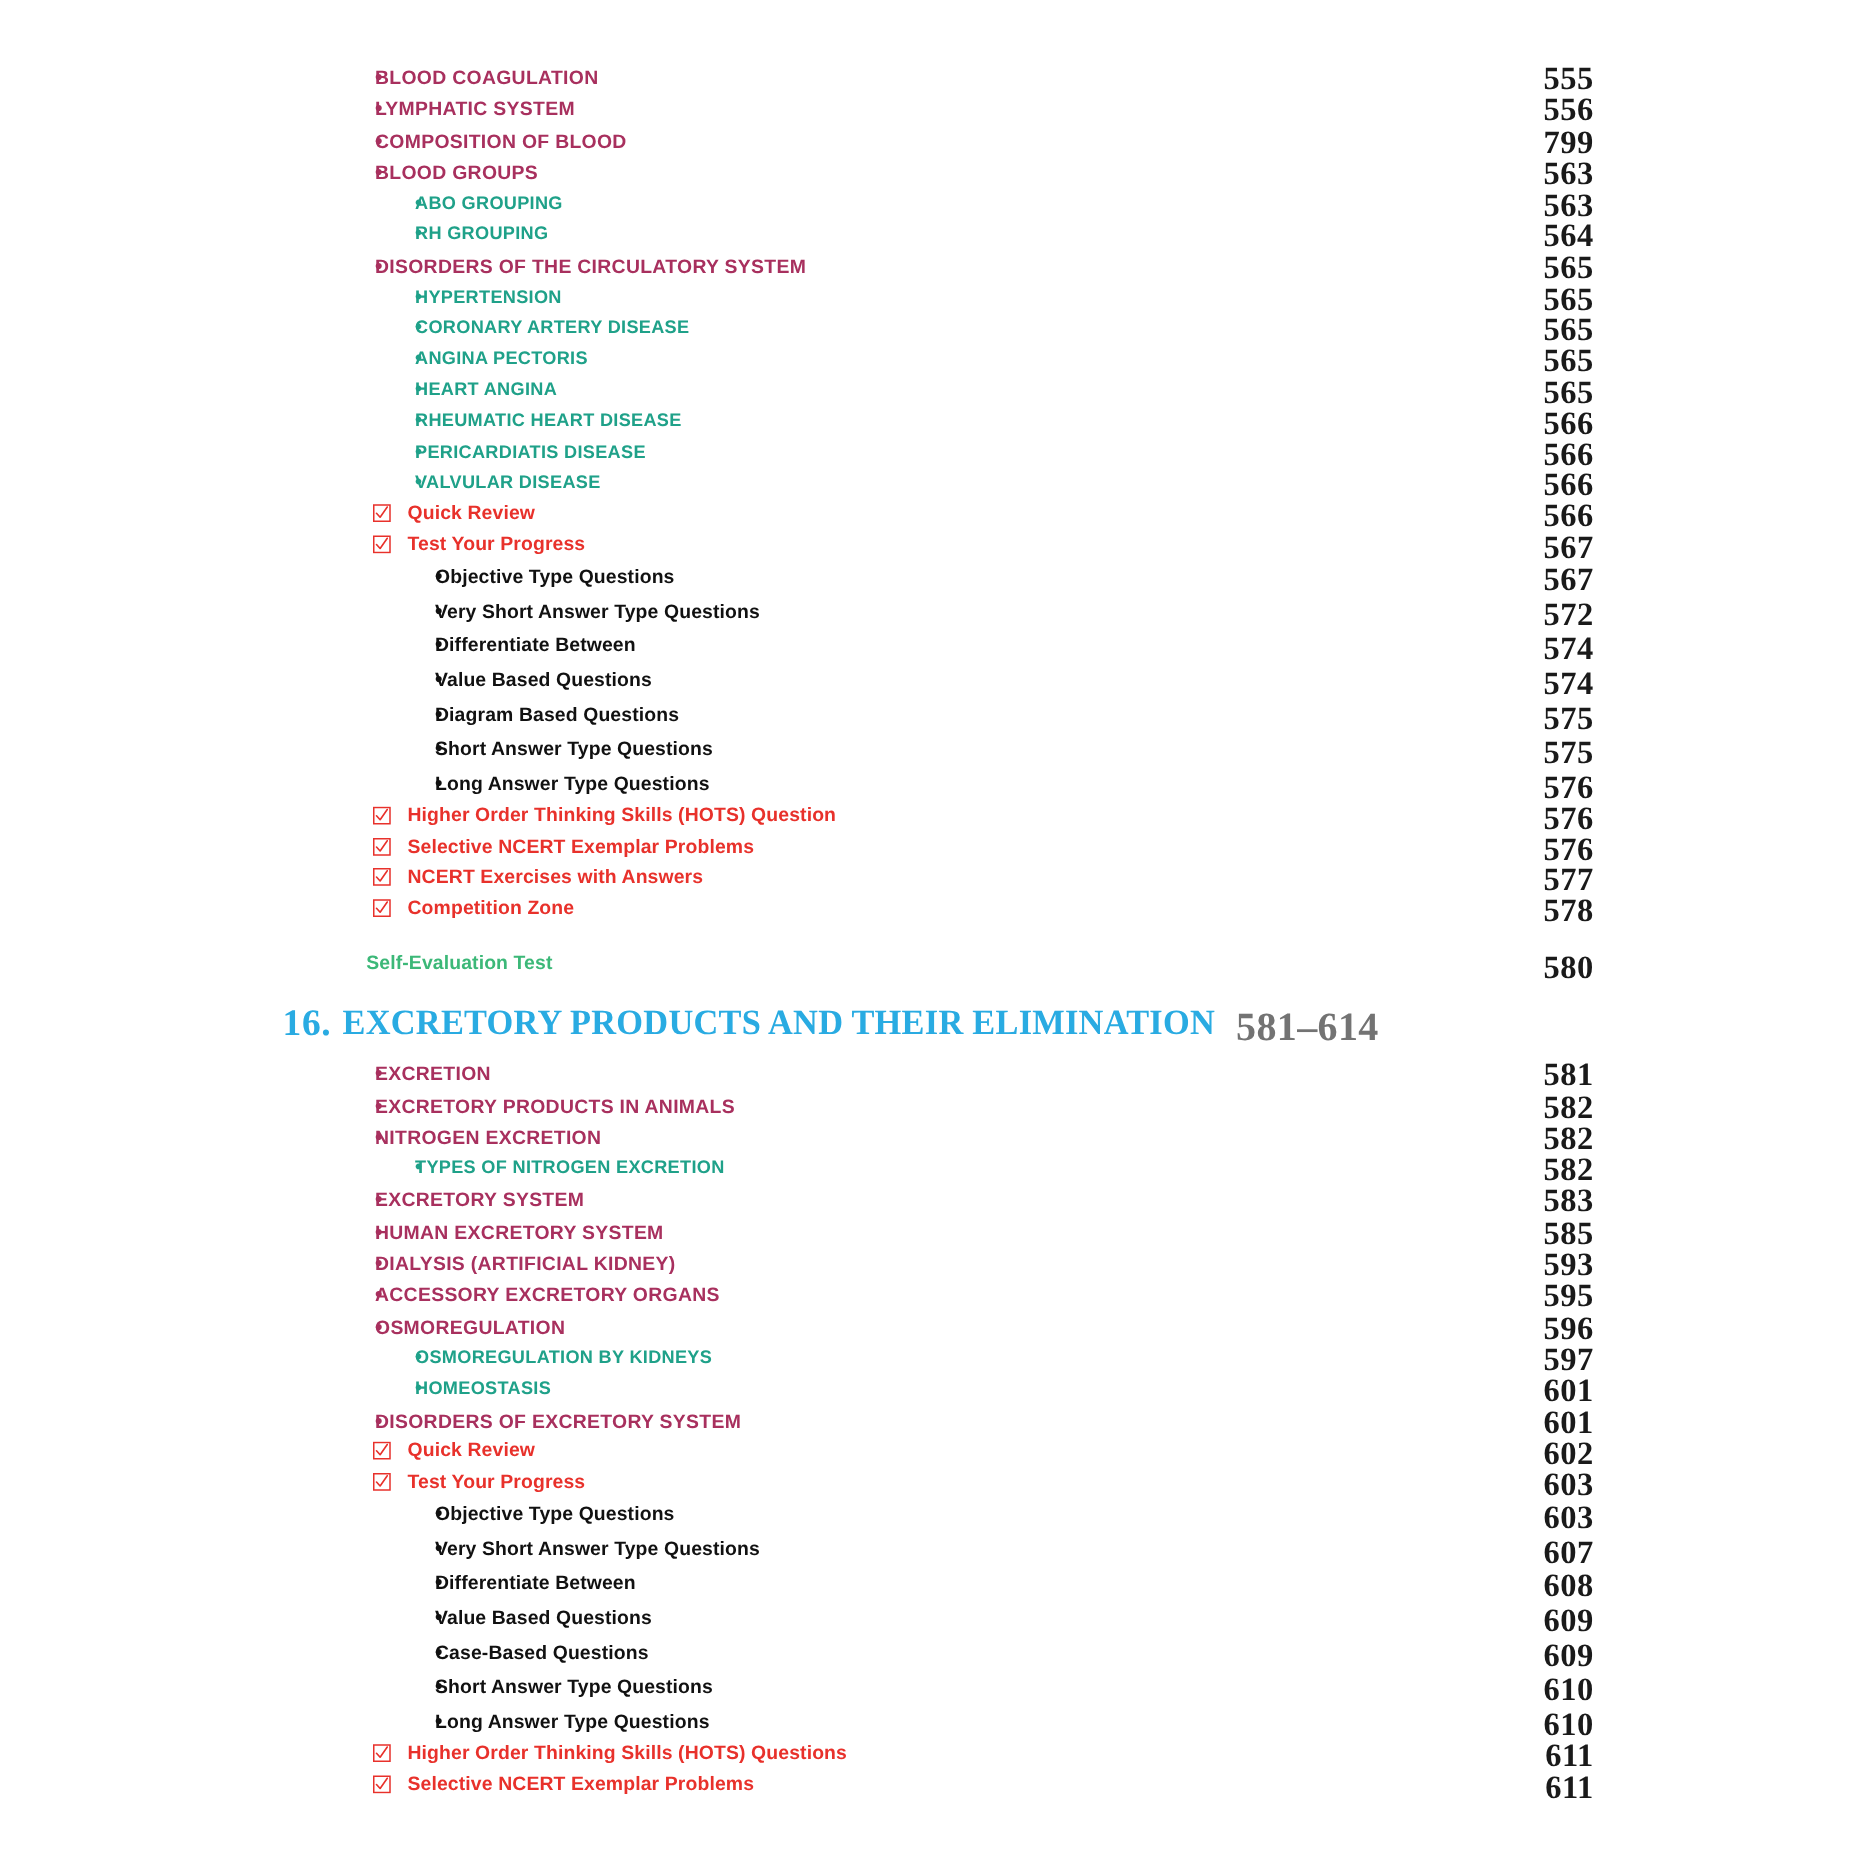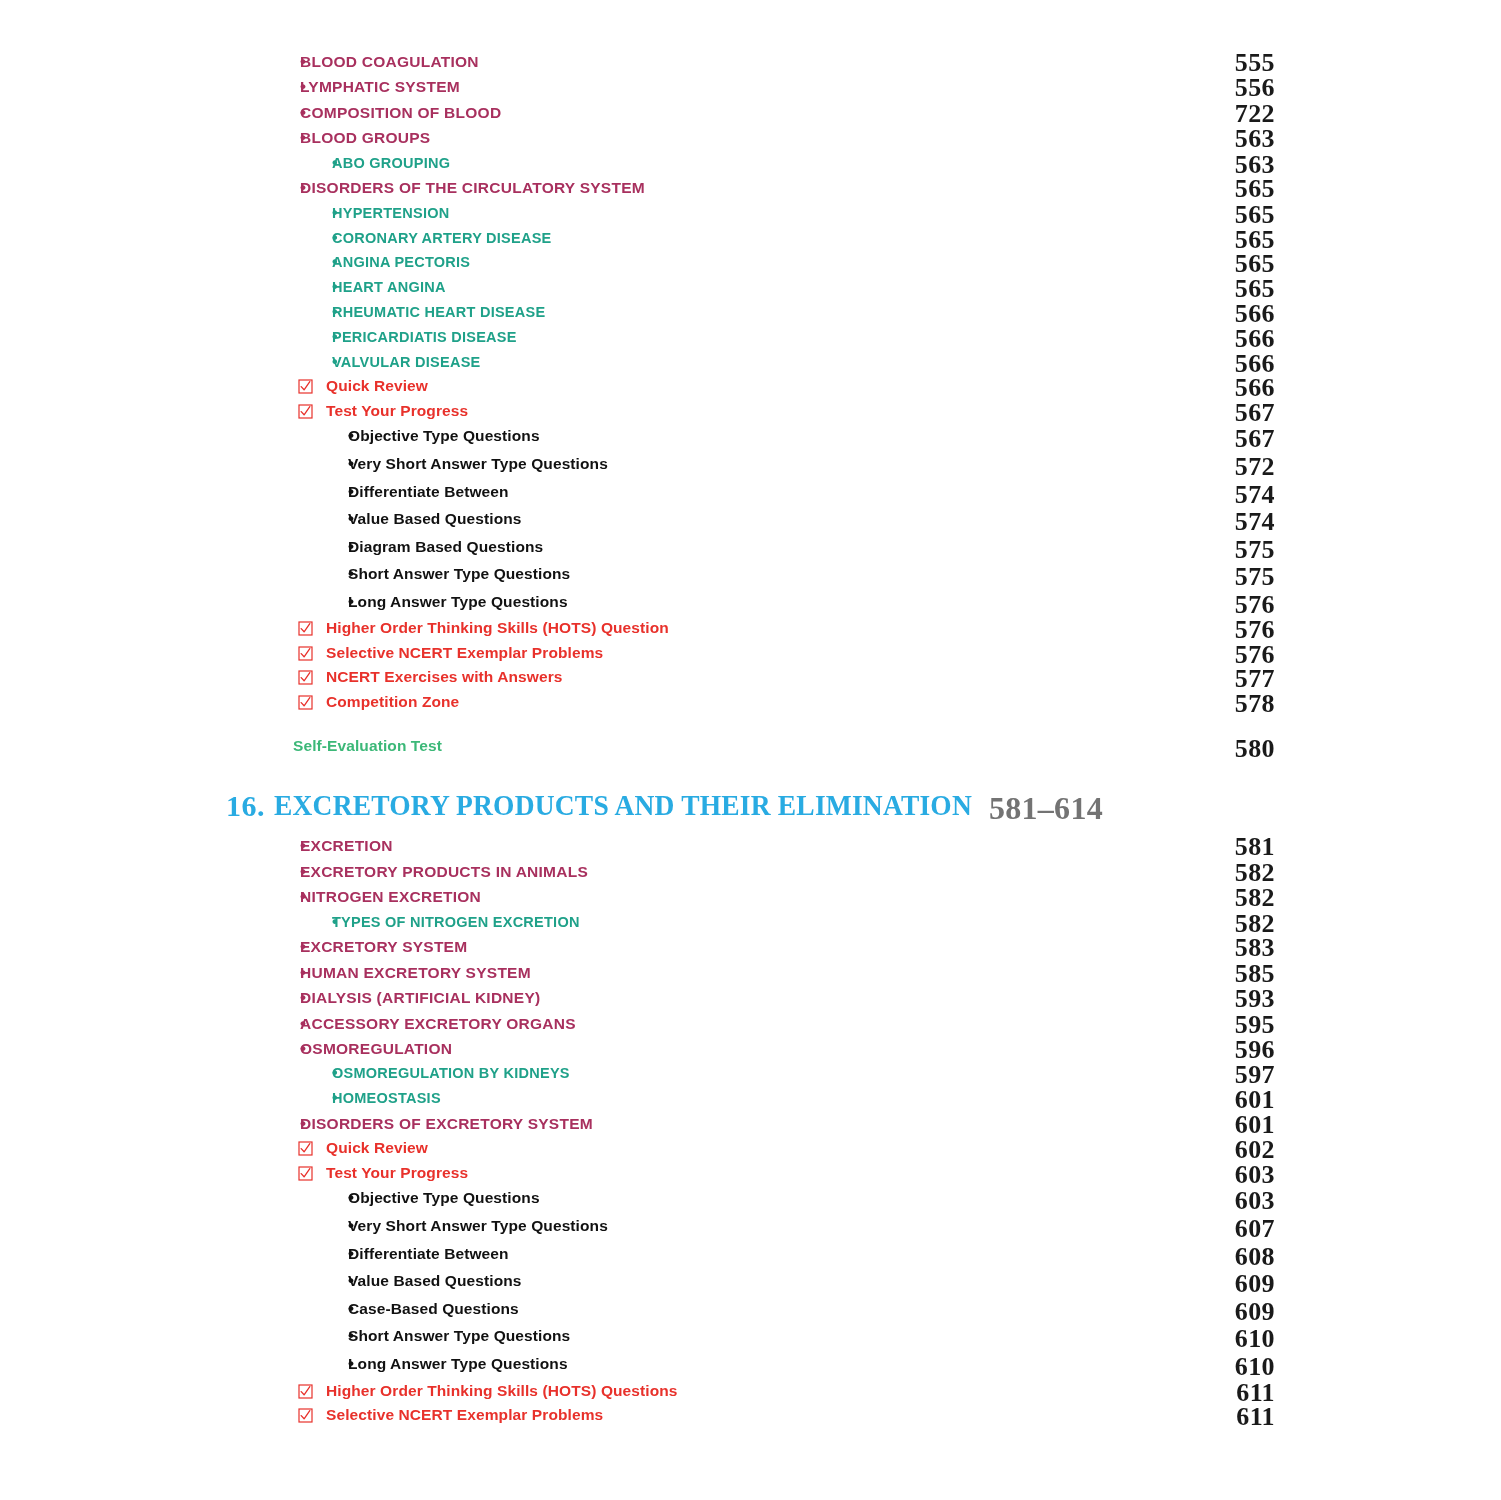--- a/index.html
+++ b/index.html
@@ -128,21 +128,21 @@
     letter-spacing: 0.1px;
     color: #3CB878;
     margin-top: 20px;
   }
   .plain .pageno { top: -3px; }
 
   
   .chapter {
     position: relative;
     height: 47px;
-    margin-top: 26px;
+    margin-top: 14px;
     width: 1339px;
     box-sizing: border-box;
   }
   .chapter .chap-num {
     position: absolute;
     left: 226px;
     top: 0;
     font-family: "Liberation Serif", serif;
     font-weight: bold;
     font-size: 30px;
@@ -187,31 +187,36 @@
           <span class="pageno">555</span>
         </div>
         <div class="row lvl1">
           <span class="bullet"></span>
           <span class="label">LYMPHATIC SYSTEM</span>
           <span class="pageno">556</span>
         </div>
         <div class="row lvl1">
           <span class="bullet"></span>
           <span class="label">COMPOSITION OF BLOOD</span>
-          <span class="pageno">722</span>
+          <span class="pageno">799</span>
         </div>
         <div class="row lvl1">
           <span class="bullet"></span>
           <span class="label">BLOOD GROUPS</span>
           <span class="pageno">563</span>
         </div>
         <div class="row lvl2">
           <span class="bullet"></span>
           <span class="label">ABO GROUPING</span>
           <span class="pageno">563</span>
+        </div>
+        <div class="row lvl2">
+          <span class="bullet"></span>
+          <span class="label">RH GROUPING</span>
+          <span class="pageno">564</span>
         </div>
         <div class="row lvl1">
           <span class="bullet"></span>
           <span class="label">DISORDERS OF THE CIRCULATORY SYSTEM</span>
           <span class="pageno">565</span>
         </div>
         <div class="row lvl2">
           <span class="bullet"></span>
           <span class="label">HYPERTENSION</span>
           <span class="pageno">565</span>

